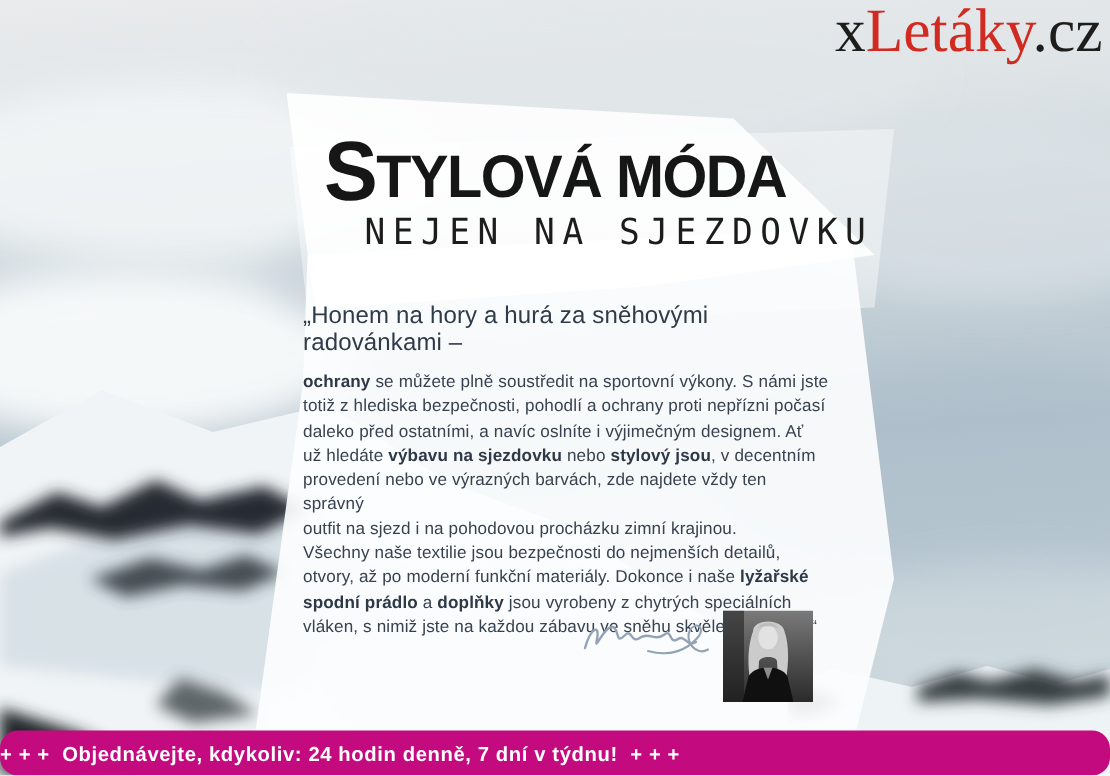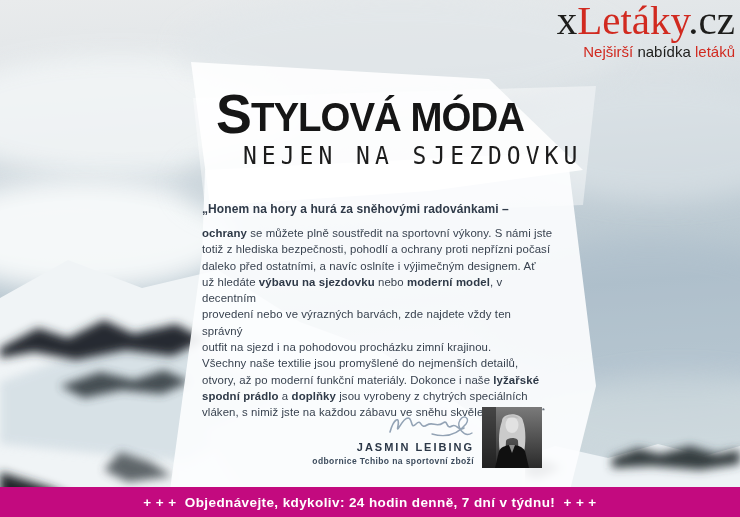--- a/index.html
+++ b/index.html
@@ -28,34 +28,34 @@
   
   .title{position:absolute;left:216px;top:86px;z-index:5;color:#161616;white-space:nowrap;
     font-weight:bold;transform:scaleX(.96);transform-origin:left top;letter-spacing:-1px;}
   .title .cap{font-size:56px;line-height:1;vertical-align:-2px;}
   .title .rest{font-size:40px;line-height:1;}
   .subtitle{position:absolute;left:243px;top:142px;z-index:5;color:#1c1c1c;white-space:nowrap;
     font-family:"DejaVu Sans Mono",monospace;font-size:23px;letter-spacing:5px;transform:scaleY(1.04);transform-origin:left top;}
 
   
   .copy{position:absolute;left:202px;top:202px;width:352px;z-index:5;color:#38424f;}
-  .lead{font-size:12px;font-weight:bold;color:#303b49;margin-bottom:9px;letter-spacing:.1px;}
+  .lead{font-size:16px;font-weight:normal;color:#303b49;margin-bottom:9px;letter-spacing:.1px;}
   .body-lines{font-size:11.4px;line-height:16.3px;letter-spacing:.1px;}
   .body-lines .seg-bold{font-weight:bold;color:#2e3947;}
 
   
   .sig-svg{position:absolute;left:386px;top:406px;z-index:5;}
   .sig-block{position:absolute;left:250px;top:441px;width:224px;text-align:right;z-index:5;}
   .sig-name{font-size:11px;font-weight:bold;letter-spacing:2px;color:#2c3848;}
   .sig-role{font-size:8.5px;font-weight:bold;letter-spacing:.4px;color:#3d4c5d;margin-top:3px;}
   .portrait{position:absolute;left:482px;top:407px;width:60px;height:61px;z-index:5;}
 
   
   .footer{position:absolute;left:0;bottom:0;width:740px;height:30px;z-index:7;
-    display:flex;align-items:center;justify-content:center;}
+    display:flex;align-items:center;border-radius:12px;}
   .footer-text{color:#ffffff;font-size:13.5px;font-weight:bold;letter-spacing:.4px;white-space:pre;}
 </style>
 </head>
 <body>
 
 <div class="stage">
 
   <svg class="scene" width="740" height="517" viewBox="0 0 740 517">
     <defs>
       <filter id="soft" x="-60%" y="-60%" width="220%" height="220%">
@@ -90,50 +90,45 @@
     <path d="M0,472 l52,16 44,20 -96,9 z" fill="#23282c" filter="url(#soft2)"></path>
     <path d="M120,452 l30,10 22,14 -44,6 -24,-12 z" fill="#3a4247" opacity=".8" filter="url(#soft2)"></path>
   </svg>
 
   <div class="facet facet-wide"></div>
   <div class="facet facet-main"></div>
   <div class="facet facet-title"></div>
 
   <div class="logo">
     <div class="logo-main"><span>x</span><span class="seg-red">Letáky</span><span>.cz</span></div>
-    <div class="logo-tag"><span class="seg-red">Nejširší</span><span> nabídka </span><span class="seg-red">letáků</span></div>
   </div>
 
   <div class="title"><span class="cap">S</span><span class="rest">TYLOVÁ MÓDA</span></div>
   <div class="subtitle">NEJEN NA SJEZDOVKU</div>
 
   <div class="copy">
     <div class="lead">„Honem na hory a hurá za sněhovými radovánkami –</div>
     <div class="body-lines">
         <div><span class="seg-bold">ochrany</span><span> se můžete plně soustředit na sportovní výkony. S námi jste</span></div>
         <div><span>totiž z hlediska bezpečnosti, pohodlí a ochrany proti nepřízni počasí</span></div>
         <div><span>daleko před ostatními, a navíc oslníte i výjimečným designem. Ať</span></div>
-        <div><span>už hledáte </span><span class="seg-bold">výbavu na sjezdovku</span><span> nebo </span><span class="seg-bold">moderní model</span><span>, v decentním</span></div>
+        <div><span>už hledáte </span><span class="seg-bold">výbavu na sjezdovku</span><span> nebo </span><span class="seg-bold">stylový jsou</span><span>, v decentním</span></div>
         <div><span>provedení nebo ve výrazných barvách, zde najdete vždy ten správný</span></div>
         <div><span>outfit na sjezd i na pohodovou procházku zimní krajinou.</span></div>
-        <div><span>Všechny naše textilie jsou promyšlené do nejmenších detailů,</span></div>
+        <div><span>Všechny naše textilie jsou bezpečnosti do nejmenších detailů,</span></div>
         <div><span>otvory, až po moderní funkční materiály. Dokonce i naše </span><span class="seg-bold">lyžařské</span></div>
         <div><span class="seg-bold">spodní prádlo</span><span> a </span><span class="seg-bold">doplňky</span><span> jsou vyrobeny z chytrých speciálních</span></div>
         <div><span>vláken, s nimiž jste na každou zábavu ve sněhu skvěle připraveni.“</span></div>
       </div>
   </div>
 
   <svg class="sig-svg" width="90" height="36" viewBox="0 0 90 36">
     <path d="M4,26 C8,12 14,10 12,20 C10,30 16,12 22,12 C27,12 24,24 30,18 C36,12 34,24 41,19 C47,15 50,22 57,17 C62,13 60,24 66,20 C71,17 72,26 78,22" fill="none" stroke="#93a3b5" stroke-width="1.6" stroke-linecap="round"></path>
     <path d="M46,28 C60,32 72,28 80,18 C84,12 78,8 74,14 C70,21 78,32 86,27" fill="none" stroke="#93a3b5" stroke-width="1.4" stroke-linecap="round"></path>
   </svg>
-  <div class="sig-block">
-    <div class="sig-name">JASMIN LEIBING</div>
-    <div class="sig-role">odbornice Tchibo na sportovní zboží</div>
-  </div>
 
   <svg class="portrait" width="60" height="61" viewBox="0 0 60 61">
     <rect width="60" height="61" fill="url(#pg)"></rect>
     <rect x="0" y="0" width="14" height="61" fill="#1c1c1c" opacity=".55"></rect>
     <path d="M20,14 C20,5 40,5 41,14 C44,22 44,34 42,46 L37,52 L36,34 C36,30 25,30 24,34 L23,52 L18,46 C16,34 17,22 20,14 Z" fill="#cbcbcb"></path>
     <ellipse cx="30" cy="18" rx="6.5" ry="8" fill="#e2e2e2"></ellipse>
     <path d="M13,61 L17,44 C21,36 39,36 43,44 L47,61 Z" fill="#101010"></path>
     <path d="M27,38 L30,46 L33,38 Z" fill="#8d8d8d"></path>
     <path d="M23,12 C25,7 35,7 37,12 C35,10 25,10 23,12 Z" fill="#bdbdbd"></path>
   </svg>

